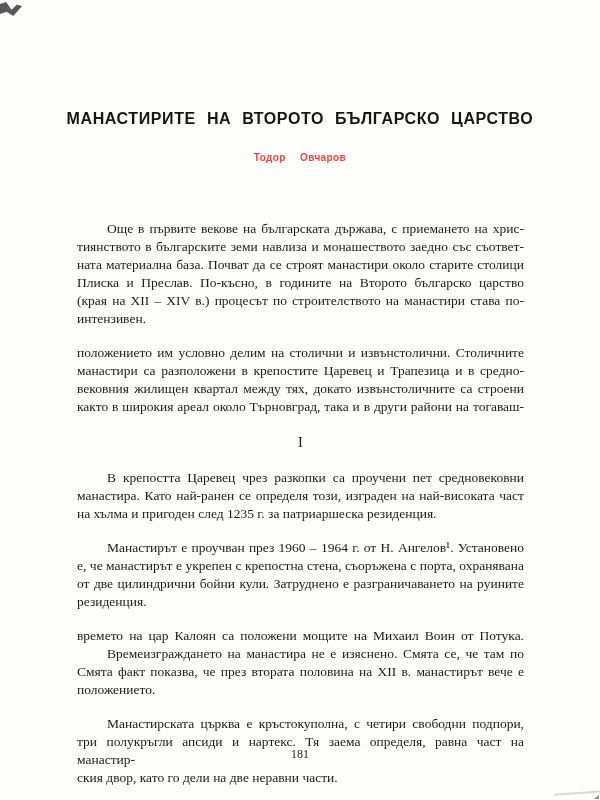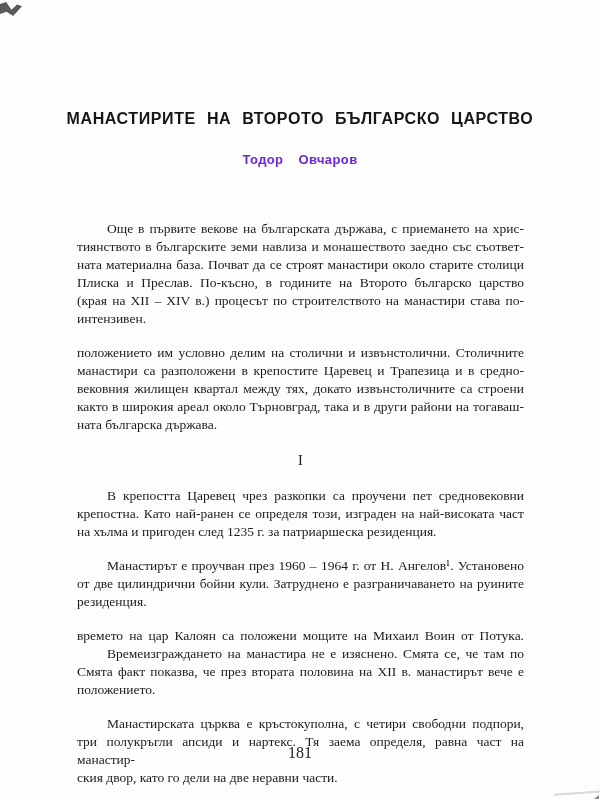--- a/index.html
+++ b/index.html
@@ -50,24 +50,24 @@
     letter-spacing: 0.6px;
     word-spacing: 6px;
     color: #161616;
   }
   .author {
     position: absolute;
     top: 152px; left: 0; right: 0;
     text-align: center;
     font-family: "Liberation Sans", "DejaVu Sans", sans-serif;
     font-weight: 700;
-    font-size: 13px;
+    font-size: 10px;
     letter-spacing: 0.4px;
     word-spacing: 11px;
-    color: #6d28d9;
+    color: #ef4444;
   }
 
   
   .body-text {
     position: absolute;
     top: 204px;
     left: 61px;
     width: 479px;
     font-family: "Liberation Serif", "DejaVu Serif", serif;
     font-size: 13.5px;
@@ -88,21 +88,21 @@
     line-height: 19px;
     padding: 1px 0 1px 0;
     font-family: "Liberation Serif", "DejaVu Serif", serif;
   }
 
   .page-number {
     position: absolute;
     bottom: 38px; left: 0; right: 0;
     text-align: center;
     font-family: "Liberation Serif", "DejaVu Serif", serif;
-    font-size: 16px;
+    font-size: 12px;
     color: #222;
   }
 </style>
 </head>
 <body>
 
 <div class="page">
   <div class="artifact-tl"></div>
 
   <div class="title">МАНАСТИРИТЕ НА ВТОРОТО БЪЛГАРСКО ЦАРСТВО</div>
@@ -115,30 +115,30 @@
         <div class="line">ната материална база. Почват да се строят манастири около старите столици</div>
         <div class="line">Плиска и Преслав. По-късно, в годините на Второто българско царство</div>
         <div class="line">(края на XII – XIV в.) процесът по строителството на манастири става по-</div>
         <div class="line para-last">интензивен.</div>
       </div>
       <div class="para">
         <div class="line">положението им условно делим на столични и извънстолични. Столичните</div>
         <div class="line">манастири са разположени в крепостите Царевец и Трапезица и в средно-</div>
         <div class="line">вековния жилищен квартал между тях, докато извънстоличните са строени</div>
         <div class="line">както в широкия ареал около Търновград, така и в други райони на тогаваш-</div>
-        <div class="line para-last">ната българска държава.</div>
       </div>
       <div class="section-heading">I</div>
       <div class="para">
         <div class="line para-first">В крепостта Царевец чрез разкопки са проучени пет средновековни</div>
-        <div class="line">крепостна. Като най-ранен се определя този, изграден на най-високата част</div>
+        <div class="line">манастира. Като най-ранен се определя този, изграден на най-високата част</div>
         <div class="line para-last">на хълма и пригоден след 1235 г. за патриаршеска резиденция.</div>
       </div>
       <div class="para">
         <div class="line para-first">Манастирът е проучван през 1960 – 1964 г. от Н. Ангелов¹. Установено</div>
+        <div class="line">е, че манастирът е укрепен с крепостна стена, съоръжена с порта, охранявана</div>
         <div class="line">от две цилиндрични бойни кули. Затруднено е разграничаването на руините</div>
         <div class="line para-last">резиденция.</div>
       </div>
       <div class="para">
         <div class="line">времето на цар Калоян са положени мощите на Михаил Воин от Потука.</div>
         <div class="line para-first">Времеизграждането на манастира не е изяснено. Смята се, че там по</div>
         <div class="line">Смята факт показва, че през втората половина на XII в. манастирът вече е</div>
         <div class="line para-last">положението.</div>
       </div>
       <div class="para">

